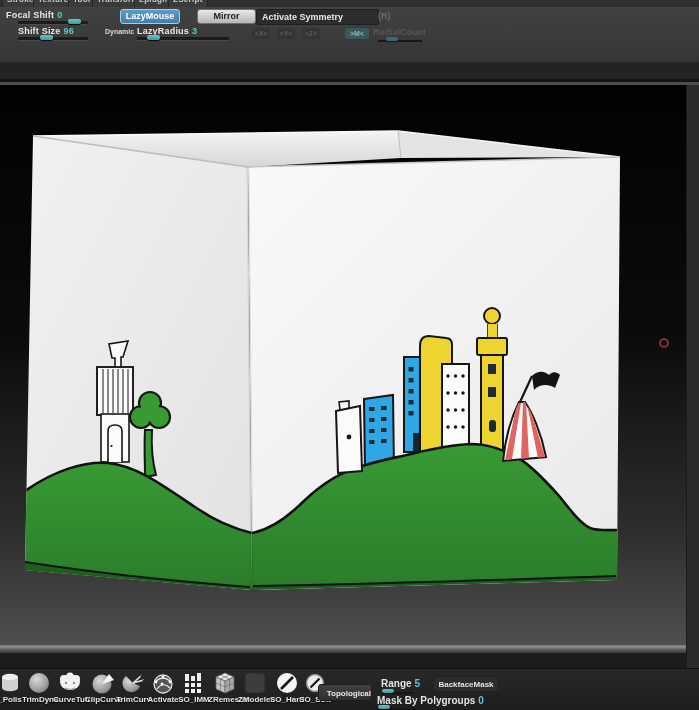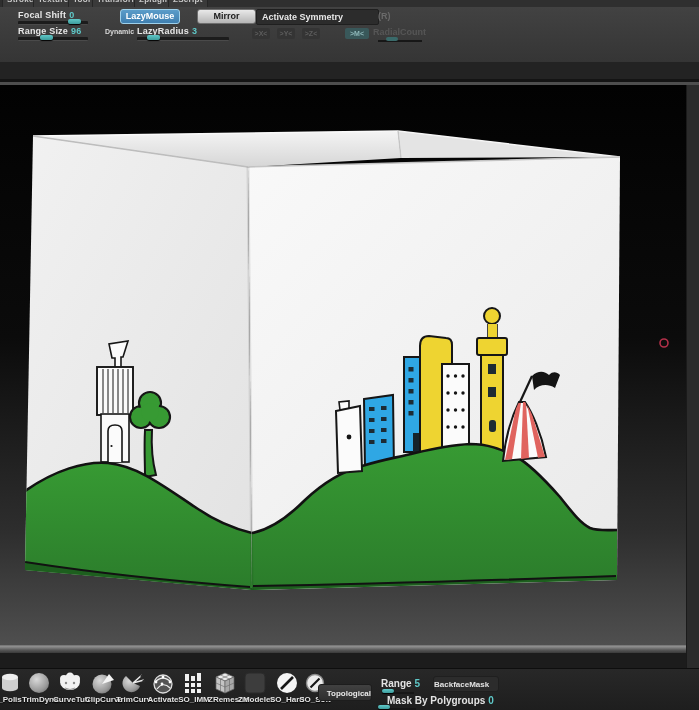--- a/index.html
+++ b/index.html
@@ -57,21 +57,21 @@
   .brush{position:absolute;top:3px;width:34px;height:38px;text-align:center;}
   .brush svg{display:block;margin:0 auto;}
   .blabel{font-size:8px;font-weight:700;color:#e3e3e3;white-space:nowrap;text-shadow:0 1px 1px #000;margin-top:1px;}
   .btn-topological{position:absolute;left:318px;top:15px;width:54px;height:17px;
     background:linear-gradient(#414141,#2f2f2f);border:1px solid #1d1d1d;border-radius:3px;
     color:#e8e8e8;font-size:8px;font-weight:700;text-align:right;line-height:17px;box-sizing:border-box;}
   .bb-label{position:absolute;font-size:10px;font-weight:700;color:#e3e3e3;white-space:nowrap;}
   .bb-label .val{color:var(--accent,#5fc8c8);margin-left:3px;}
   .btn-backface{position:absolute;left:433px;top:7px;width:66px;height:16px;
     background:#2c2c2c;border:1px solid #1f1f1f;border-radius:3px;
-    color:#e3e3e3;font-size:8px;font-weight:700;line-height:15px;box-sizing:border-box;}
+    color:#e3e3e3;font-size:8px;font-weight:700;text-align:center;line-height:15px;box-sizing:border-box;}
   .mini-knob{position:absolute;width:12px;height:4px;border-radius:2px;
     background:linear-gradient(var(--accent,#5fc8c8),#3d9b9b);box-shadow:0 1px 1px #000;}
   .mini-track{position:absolute;height:2px;background:#171717;}
   
   #doc-canvas{left:0;top:85px;width:686px;height:560px;}
   .f-green{fill:var(--hill_green,#379a33);}
   .f-blue{fill:var(--building_blue,#2fa7e4);}
   .f-yellow{fill:var(--building_yellow,#eed431);}
   .f-red{fill:var(--tent_red,#e0645f);}
   .f-white{fill:#fbfbfb;}
@@ -87,33 +87,33 @@
   <div class="menu-item" style="left:2px">Stroke</div>
   <div class="menu-item" style="left:33px">Texture</div>
   <div class="menu-item" style="left:68px">Tool</div>
   <div class="menu-item" style="left:92px">Transform</div>
   <div class="menu-item" style="left:134px">Zplugin</div>
   <div class="menu-item" style="left:168px">ZScript</div>
 </div>
 
 <div id="toolbar" class="abs">
 
-  <div class="tb-label" style="left:18px;top:3px">
+  <div class="tb-label" style="left:6px;top:3px">
     <span>Focal Shift</span><span class="val">0</span>
   </div>
   <div class="track" style="left:18px;top:14px;width:70px"></div>
   <div class="knob" style="left:68px;top:12px"></div>
 
   <div class="btn-lazymouse">LazyMouse</div>
   <div class="btn-mirror">Mirror</div>
   <div class="btn-activate">Activate Symmetry</div>
   <div class="hint">(R)</div>
 
   <div class="tb-label" style="left:18px;top:19px">
-    <span>Range Size</span><span class="val">96</span>
+    <span>Shift Size</span><span class="val">96</span>
   </div>
   <div class="track" style="left:18px;top:30px;width:70px"></div>
   <div class="knob" style="left:40px;top:28px"></div>
 
   <div class="dyn">Dynamic</div>
 
   <div class="tb-label" style="left:137px;top:19px">
     <span>LazyRadius</span><span class="val">3</span>
   </div>
   <div class="track" style="left:137px;top:30px;width:92px"></div>
@@ -434,18 +434,18 @@
   <div class="btn-topological">Topological</div>
 
   <div class="bb-label" style="left:381px;top:9px">
     <span>Range</span><span class="val">5</span>
   </div>
   <div class="mini-track" style="left:382px;top:23px;width:32px"></div>
   <div class="mini-knob" style="left:382px;top:20px"></div>
 
   <div class="btn-backface">BackfaceMask</div>
 
-  <div class="bb-label" style="left:387px;top:26px">
+  <div class="bb-label" style="left:377px;top:26px">
     <span>Mask By Polygroups</span><span class="val">0</span>
   </div>
   <div class="mini-track" style="left:378px;top:39px;width:38px"></div>
   <div class="mini-knob" style="left:378px;top:36px"></div>
 </div>
 
 </body></html>

